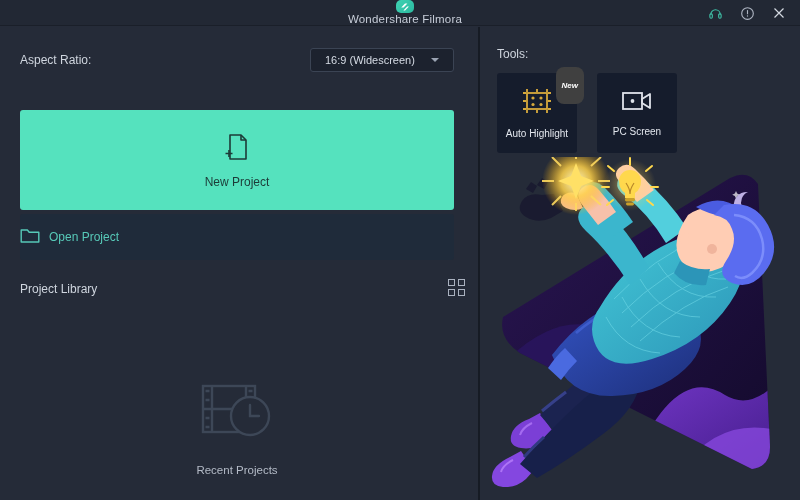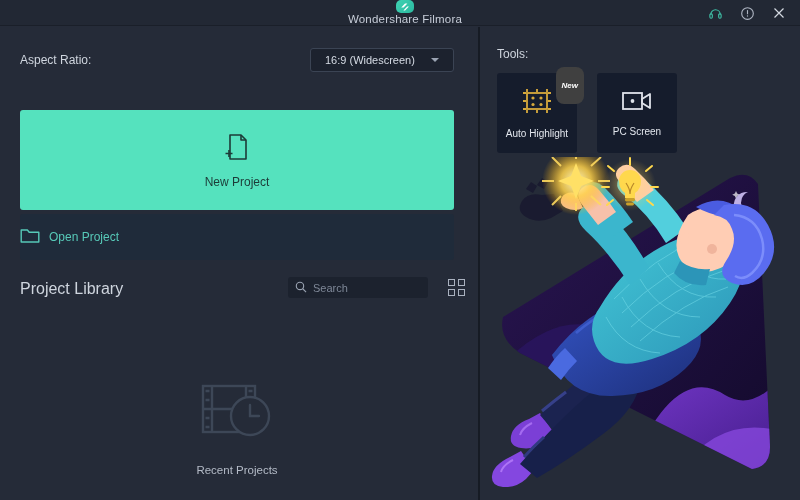--- a/index.html
+++ b/index.html
@@ -91,21 +91,21 @@
     display: flex; align-items: center; justify-content: flex-start; gap: 9px;
     cursor: pointer;
   }
   #open-project-label { color: #57c9b8; font-size: 12px; }
 
   #library-row {
     position: absolute; left: 20px; top: 250px;
     width: 434px; height: 24px;
     display: flex; align-items: center;
   }
-  #library-title { color: #cfd5de; font-size: 16px; }
+  #library-title { color: #cfd5de; font-size: 12px; }
   #search-box {
     position: absolute; left: 268px; top: 0;
     width: 140px; height: 21px;
     background: #1c222e; border-radius: 3px;
     display: flex; align-items: center; padding: 0 7px; gap: 6px;
     cursor: text;
   }
   #search-placeholder { color: #7e8797; font-size: 11px; }
   #grid-view-btn {
     position: absolute; left: 428px; top: 2px;
@@ -220,29 +220,20 @@
         <svg width="20" height="17" viewBox="0 0 20 17">
           <path d="M1.2 15 V3 H7.4 L9.2 5.2 H18.8 V15 Z" fill="none" stroke="#57c9b8" stroke-width="1.4" stroke-linejoin="round"></path>
         </svg>
       </span>
       <span id="open-project-label">Open Project</span>
     </div>
 
     <div id="library-row">
       <div id="library-title">Project Library</div>
 
-      <div id="search-box">
-        <span>
-          <svg width="12" height="12" viewBox="0 0 13 13">
-            <circle cx="5.4" cy="5.4" r="4" stroke="#99a2b1" stroke-width="1.2" fill="none"></circle>
-            <path d="M8.4 8.4 L12 12" stroke="#99a2b1" stroke-width="1.2"></path>
-          </svg>
-        </span>
-        <span id="search-placeholder">Search</span>
-      </div>
 
       <div id="grid-view-btn">
         <span class="grid-cell"></span>
         <span class="grid-cell"></span>
         <span class="grid-cell"></span>
         <span class="grid-cell"></span>
       </div>
     </div>
 
     <div id="recent">

